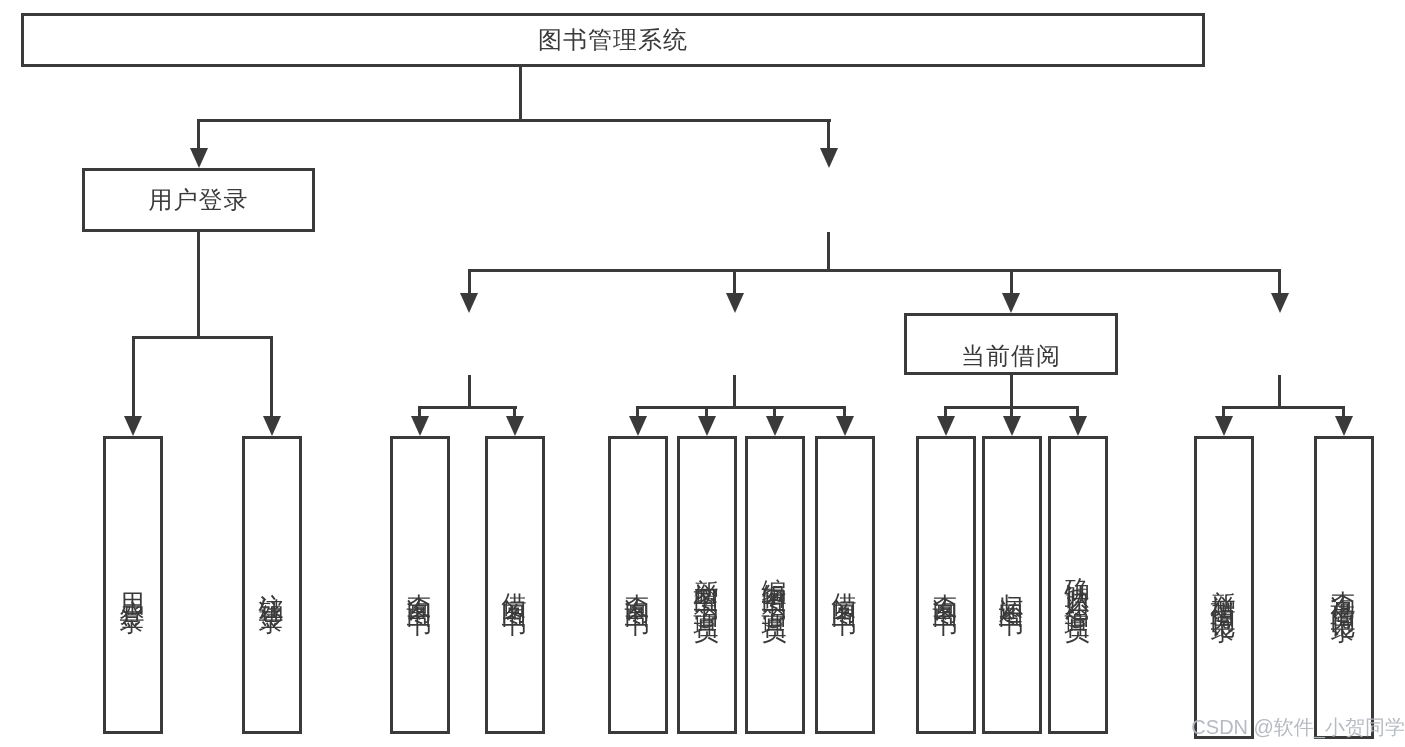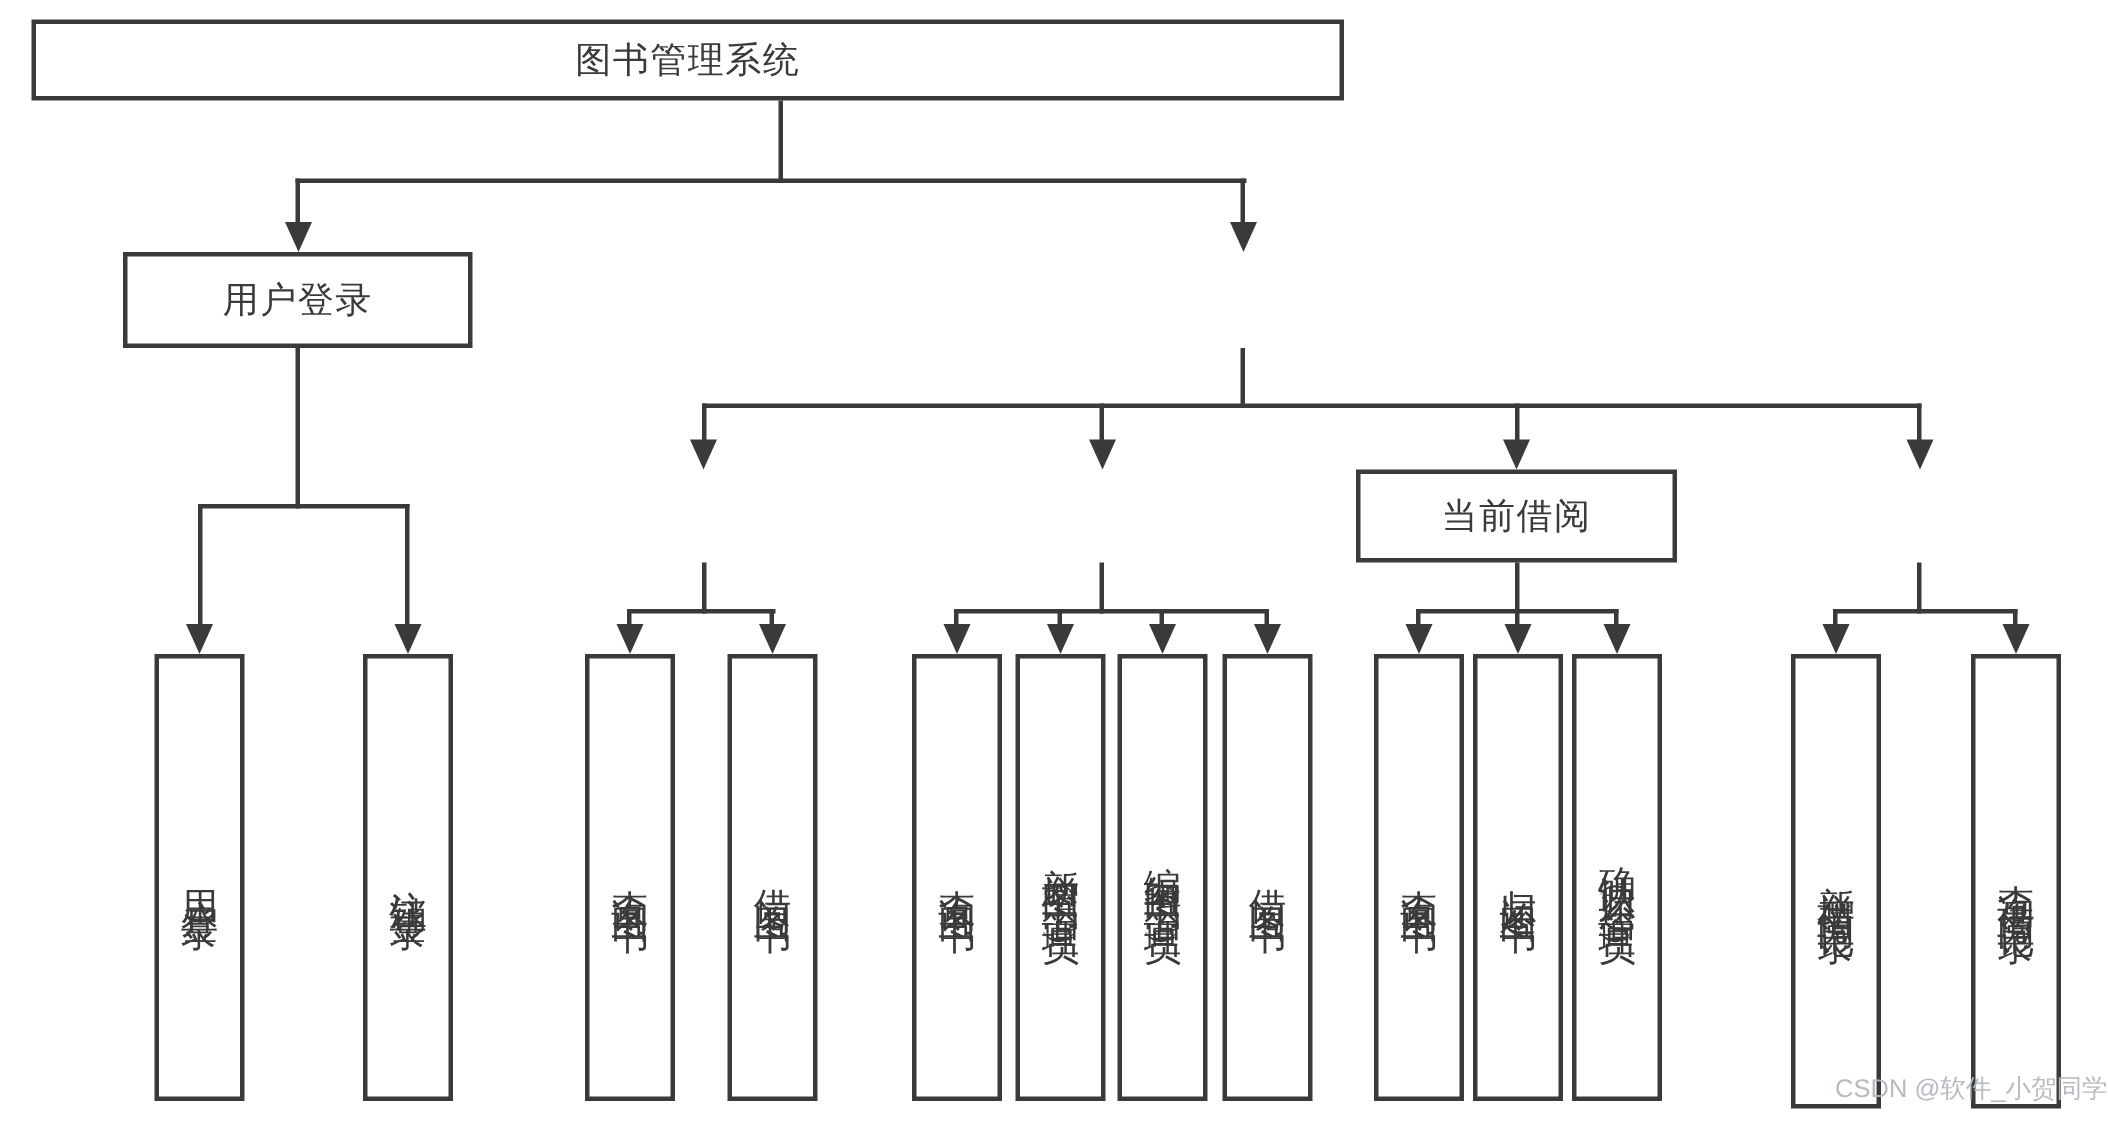--- a/index.html
+++ b/index.html
@@ -26,29 +26,29 @@
   .vl{position:absolute;width:3px;background:#3a3a3a;}
   .hl{position:absolute;height:3px;background:#3a3a3a;}
   
   .ar{
     position:absolute;width:0;height:0;
     border-left:9px solid transparent;border-right:9px solid transparent;
     border-top:20px solid #3a3a3a;
   }
   .watermark{
     position:absolute;left:1185px;top:714px;width:220px;text-align:right;
-    font-size:17px;color:rgba(178,183,191,0.95);white-space:nowrap;
+    font-size:20px;color:rgba(178,183,191,0.95);white-space:nowrap;
   }
 </style>
 </head>
 <body>
 
 <div class="canvas">
 
-  <div class="box" style="left:21px;top:13px;width:875px;height:54px;">
+  <div class="box" style="left:21px;top:13px;width:1184px;height:54px;">
     <span>图书管理系统</span>
   </div>
 
   <div class="vl" style="left:519px;top:67px;height:55px;"></div>
   <div class="hl" style="left:197px;top:119px;width:634px;"></div>
   <div class="vl" style="left:197px;top:119px;height:31px;"></div>
   <div class="ar" style="left:190px;top:148px;"></div>
   <div class="vl" style="left:827px;top:119px;height:31px;"></div>
   <div class="ar" style="left:820px;top:148px;"></div>
 
@@ -67,21 +67,21 @@
   <div class="hl" style="left:468px;top:269px;width:813px;"></div>
   <div class="vl" style="left:468px;top:269px;height:26px;"></div>
   <div class="ar" style="left:460px;top:293px;"></div>
   <div class="vl" style="left:733px;top:269px;height:26px;"></div>
   <div class="ar" style="left:726px;top:293px;"></div>
   <div class="vl" style="left:1010px;top:269px;height:26px;"></div>
   <div class="ar" style="left:1002px;top:293px;"></div>
   <div class="vl" style="left:1278px;top:269px;height:26px;"></div>
   <div class="ar" style="left:1271px;top:293px;"></div>
 
-  <div class="box" style="left:904px;top:313px;width:214px;height:62px;">
+  <div class="box" style="left:904px;top:313px;width:214px;height:62px;align-items:flex-end;">
     <span>当前借阅</span>
   </div>
 
   <div class="vl" style="left:468px;top:375px;height:34px;"></div>
   <div class="vl" style="left:733px;top:375px;height:34px;"></div>
   <div class="vl" style="left:1010px;top:375px;height:34px;"></div>
   <div class="vl" style="left:1278px;top:375px;height:34px;"></div>
 
   <div class="hl" style="left:418px;top:406px;width:99px;"></div>
   <div class="hl" style="left:636px;top:406px;width:210px;"></div>

